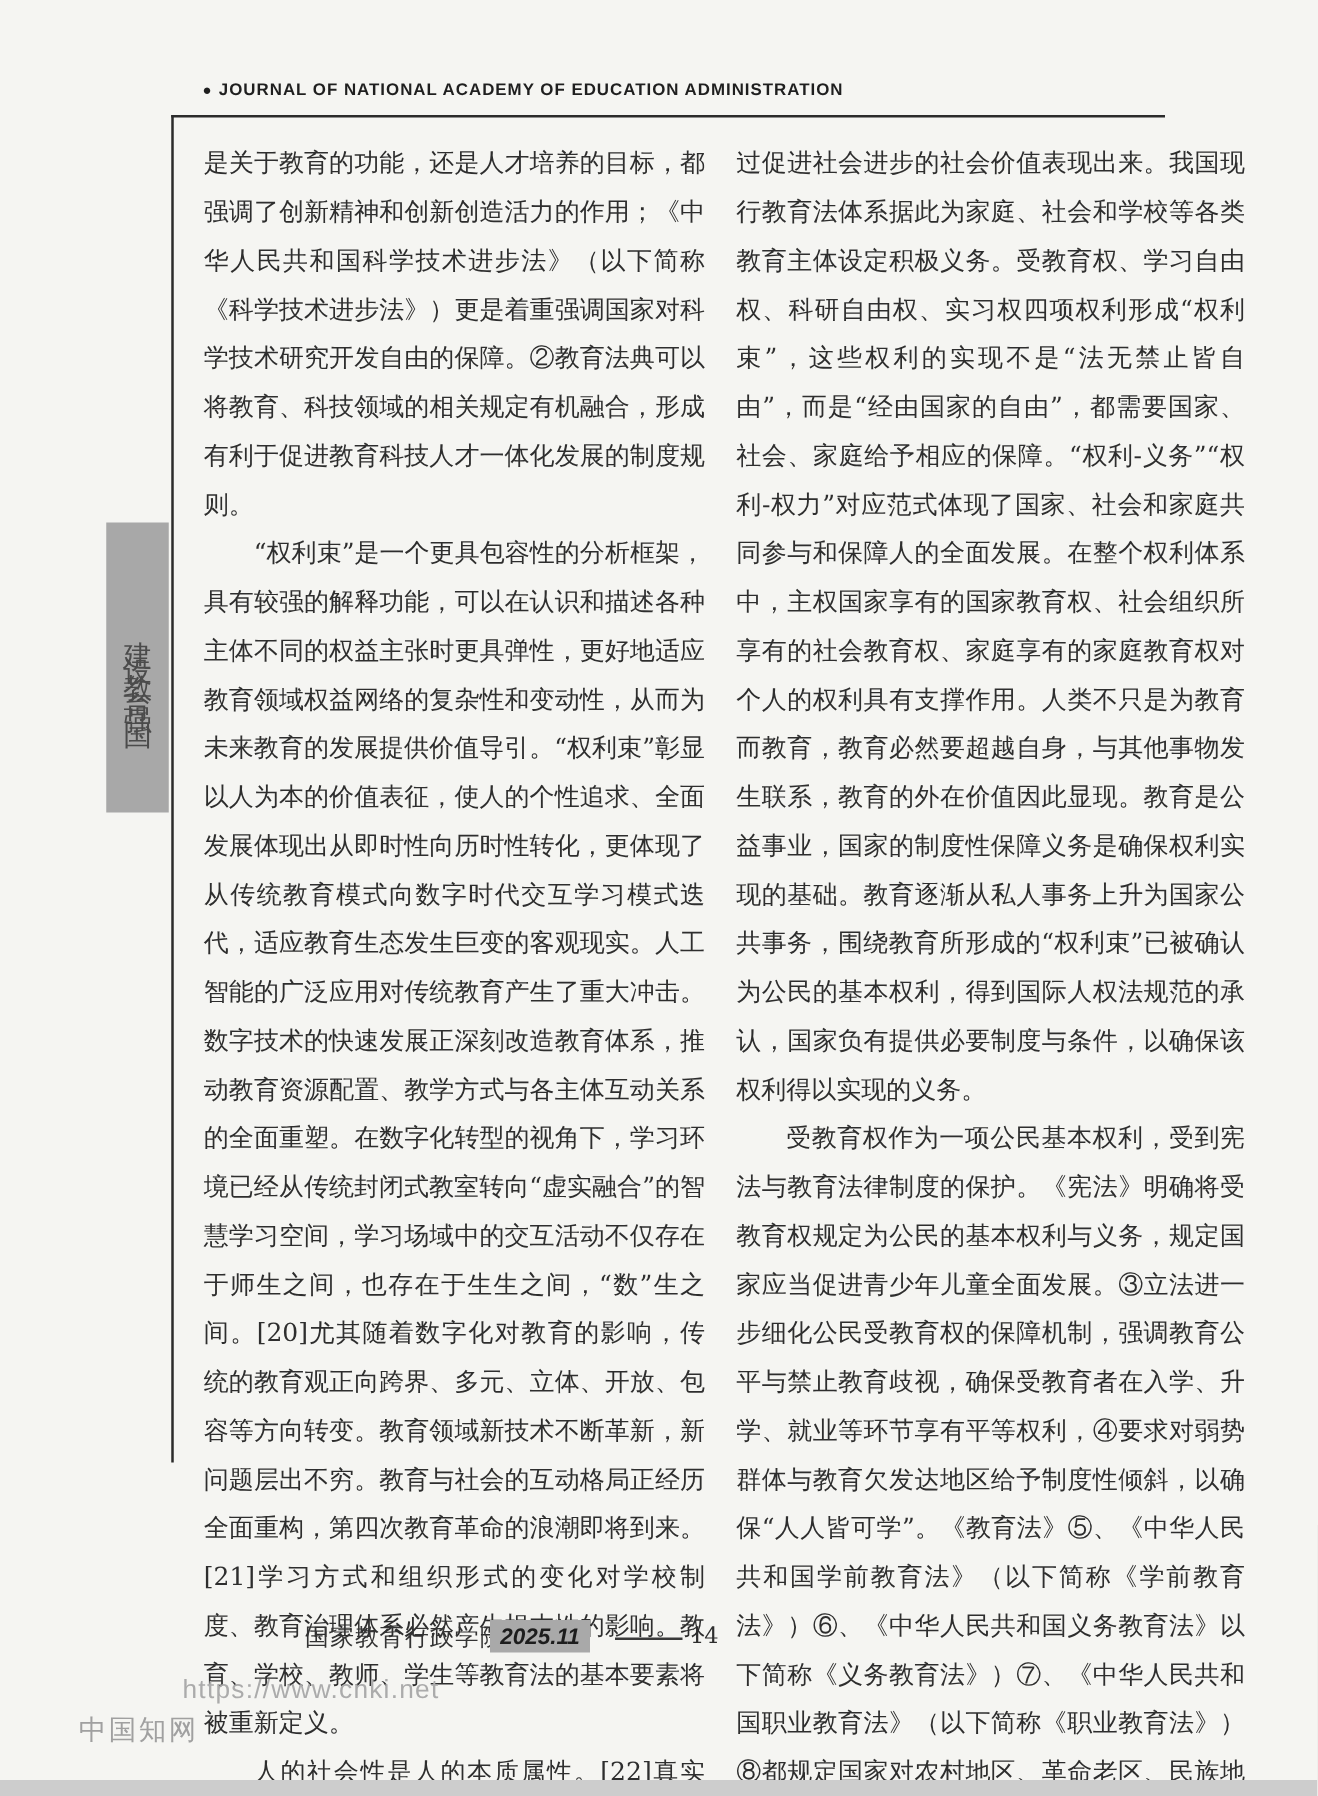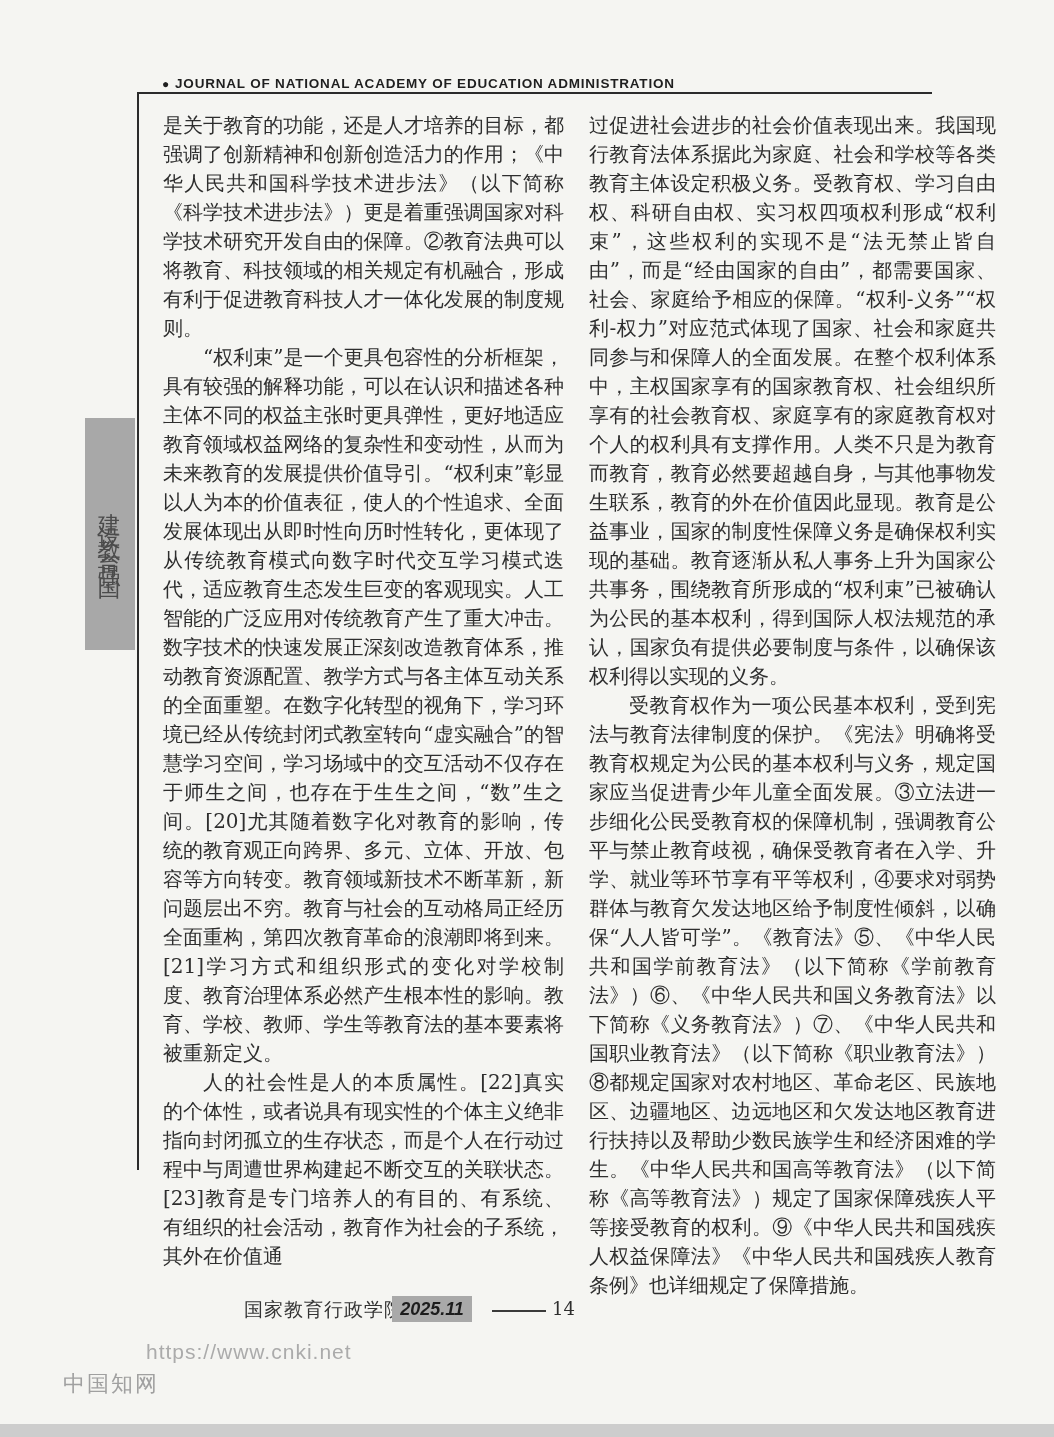--- a/index.html
+++ b/index.html
@@ -10,21 +10,21 @@
     margin: 0 auto;
     background: #f5f5f2;
     overflow: hidden;
     font-family: "DejaVu Serif", serif;
     color: #2e2e2e;
   }
   
   .header-en {
     position: absolute;
     left: 162px;
-    top: 76px;
+    top: 64px;
     font-family: "Liberation Sans", sans-serif;
     font-size: 13.5px;
     font-weight: 700;
     letter-spacing: 0.8px;
     color: #1f1f1f;
     white-space: nowrap;
   }
   .header-en .bullet { font-size: 12px; margin-right: 5px; }
   .header-rule {
     position: absolute;
@@ -64,21 +64,21 @@
   
   .col {
     position: absolute;
     top: 111px;
   }
   .col-left  { left: 163px; width: 401px; }
   .col-right { left: 589px; width: 407px; }
   .col p {
     margin: 0;
     font-size: 20px;
-    line-height: 29px;
+    line-height: 39px;
     text-align: justify;
     color: #2e2e2e;
   }
   .col p.indent { text-indent: 2em; }
   .section-heading {
     margin: 14px 0 26px 0 !important;
     text-align: center !important;
     font-weight: 700;
     font-size: 20.5px !important;
     color: #222;

